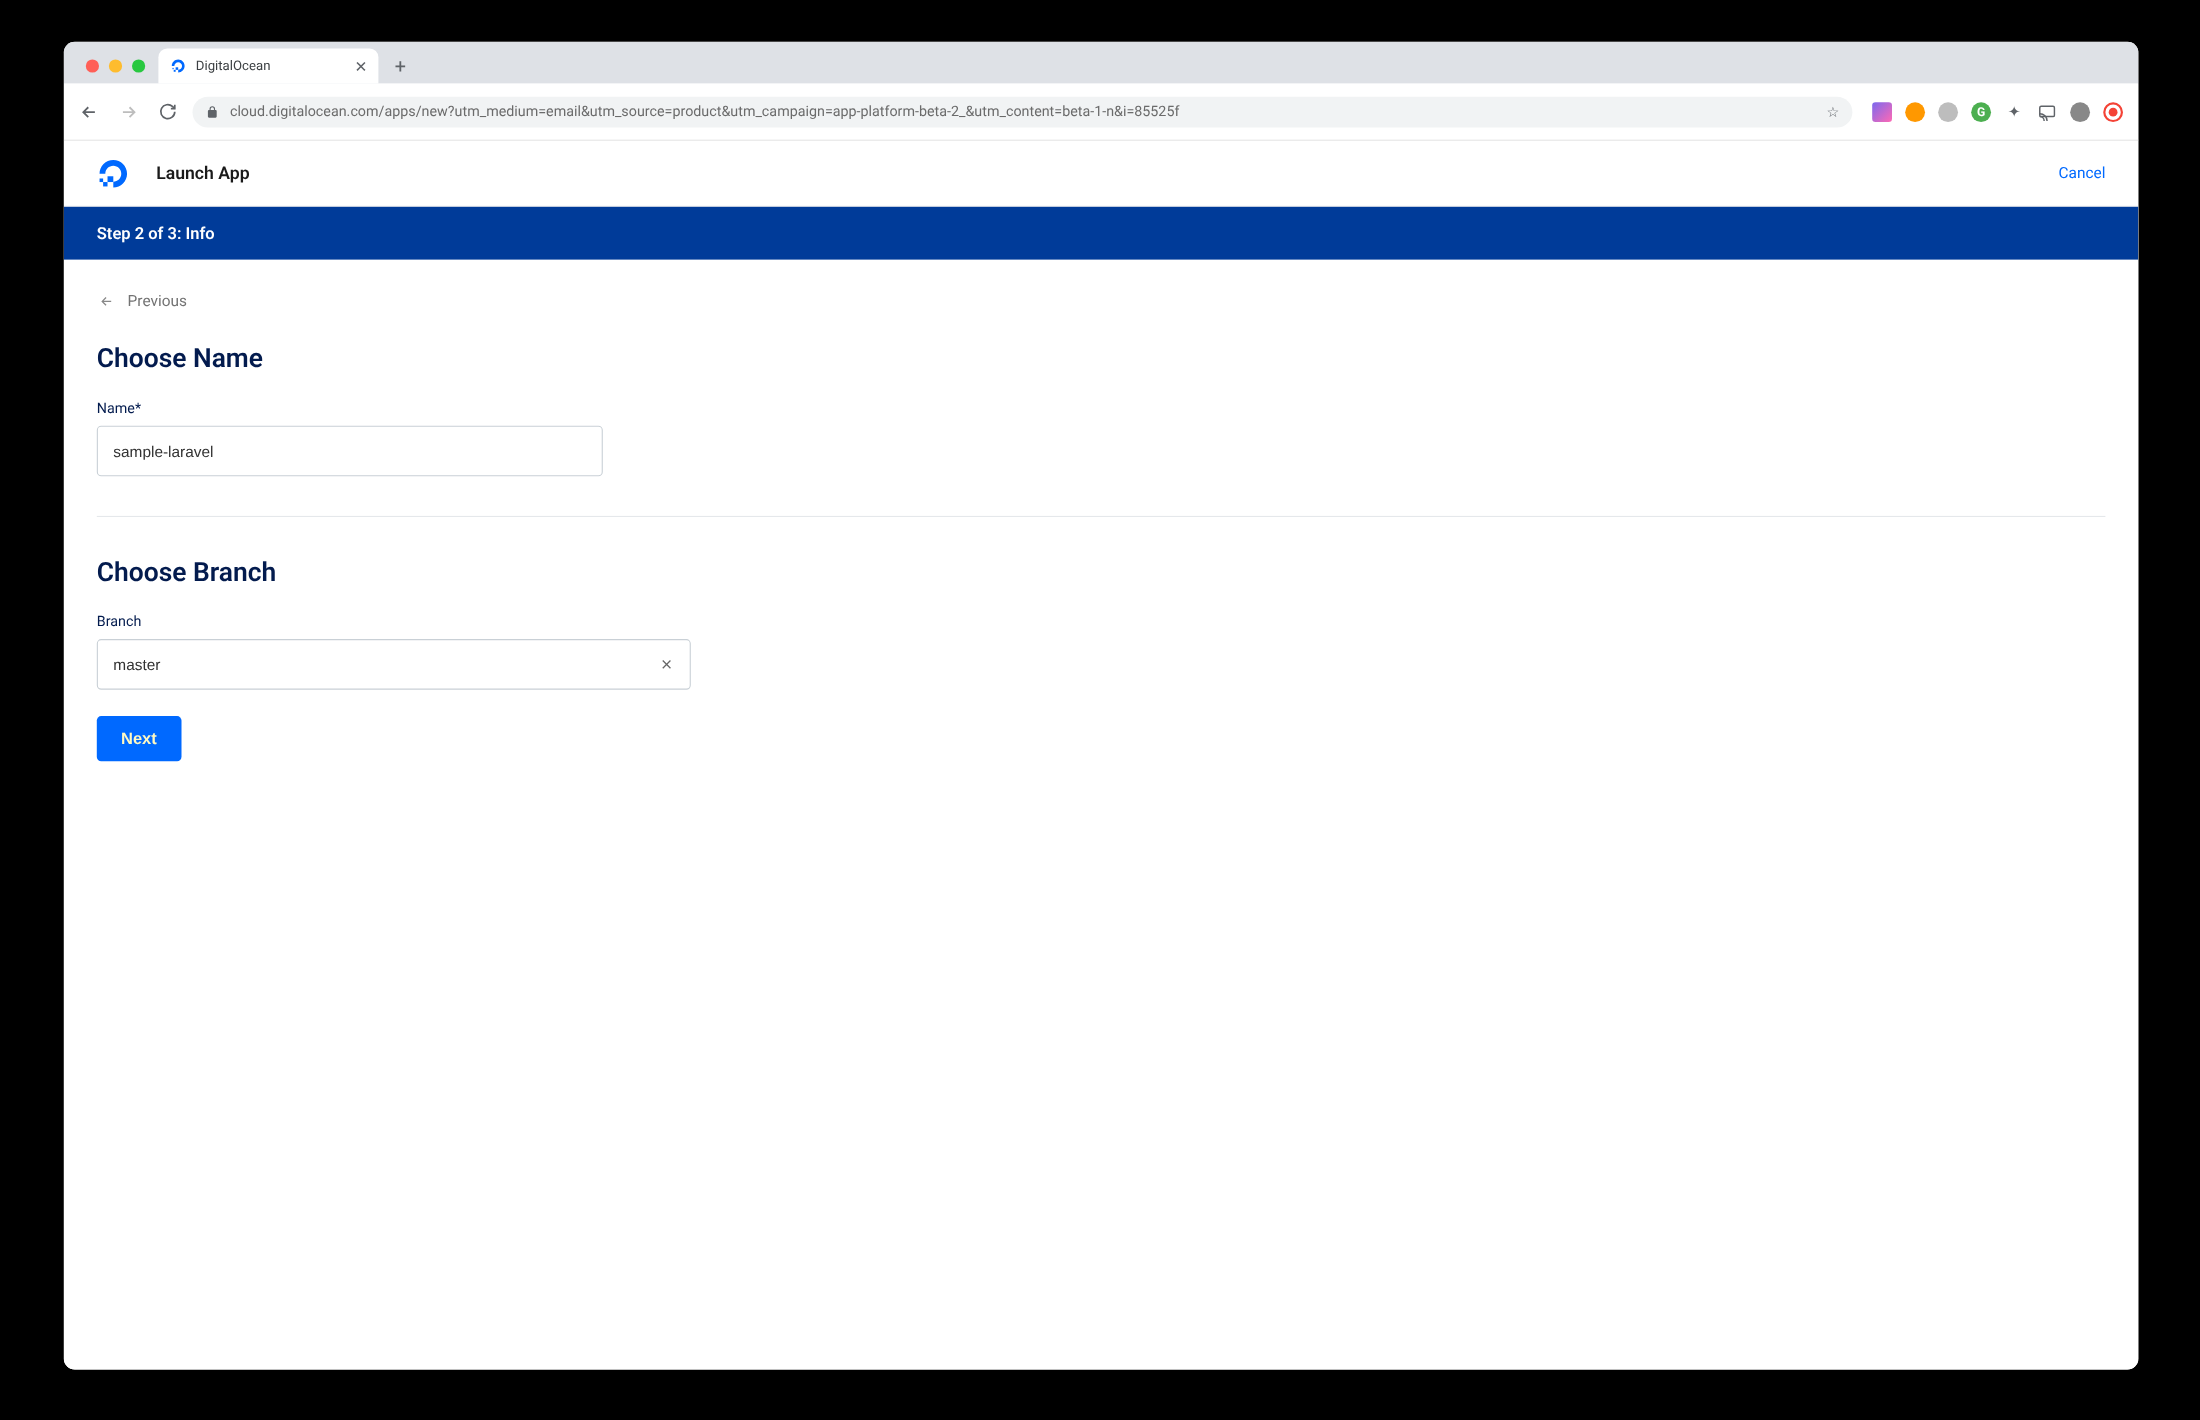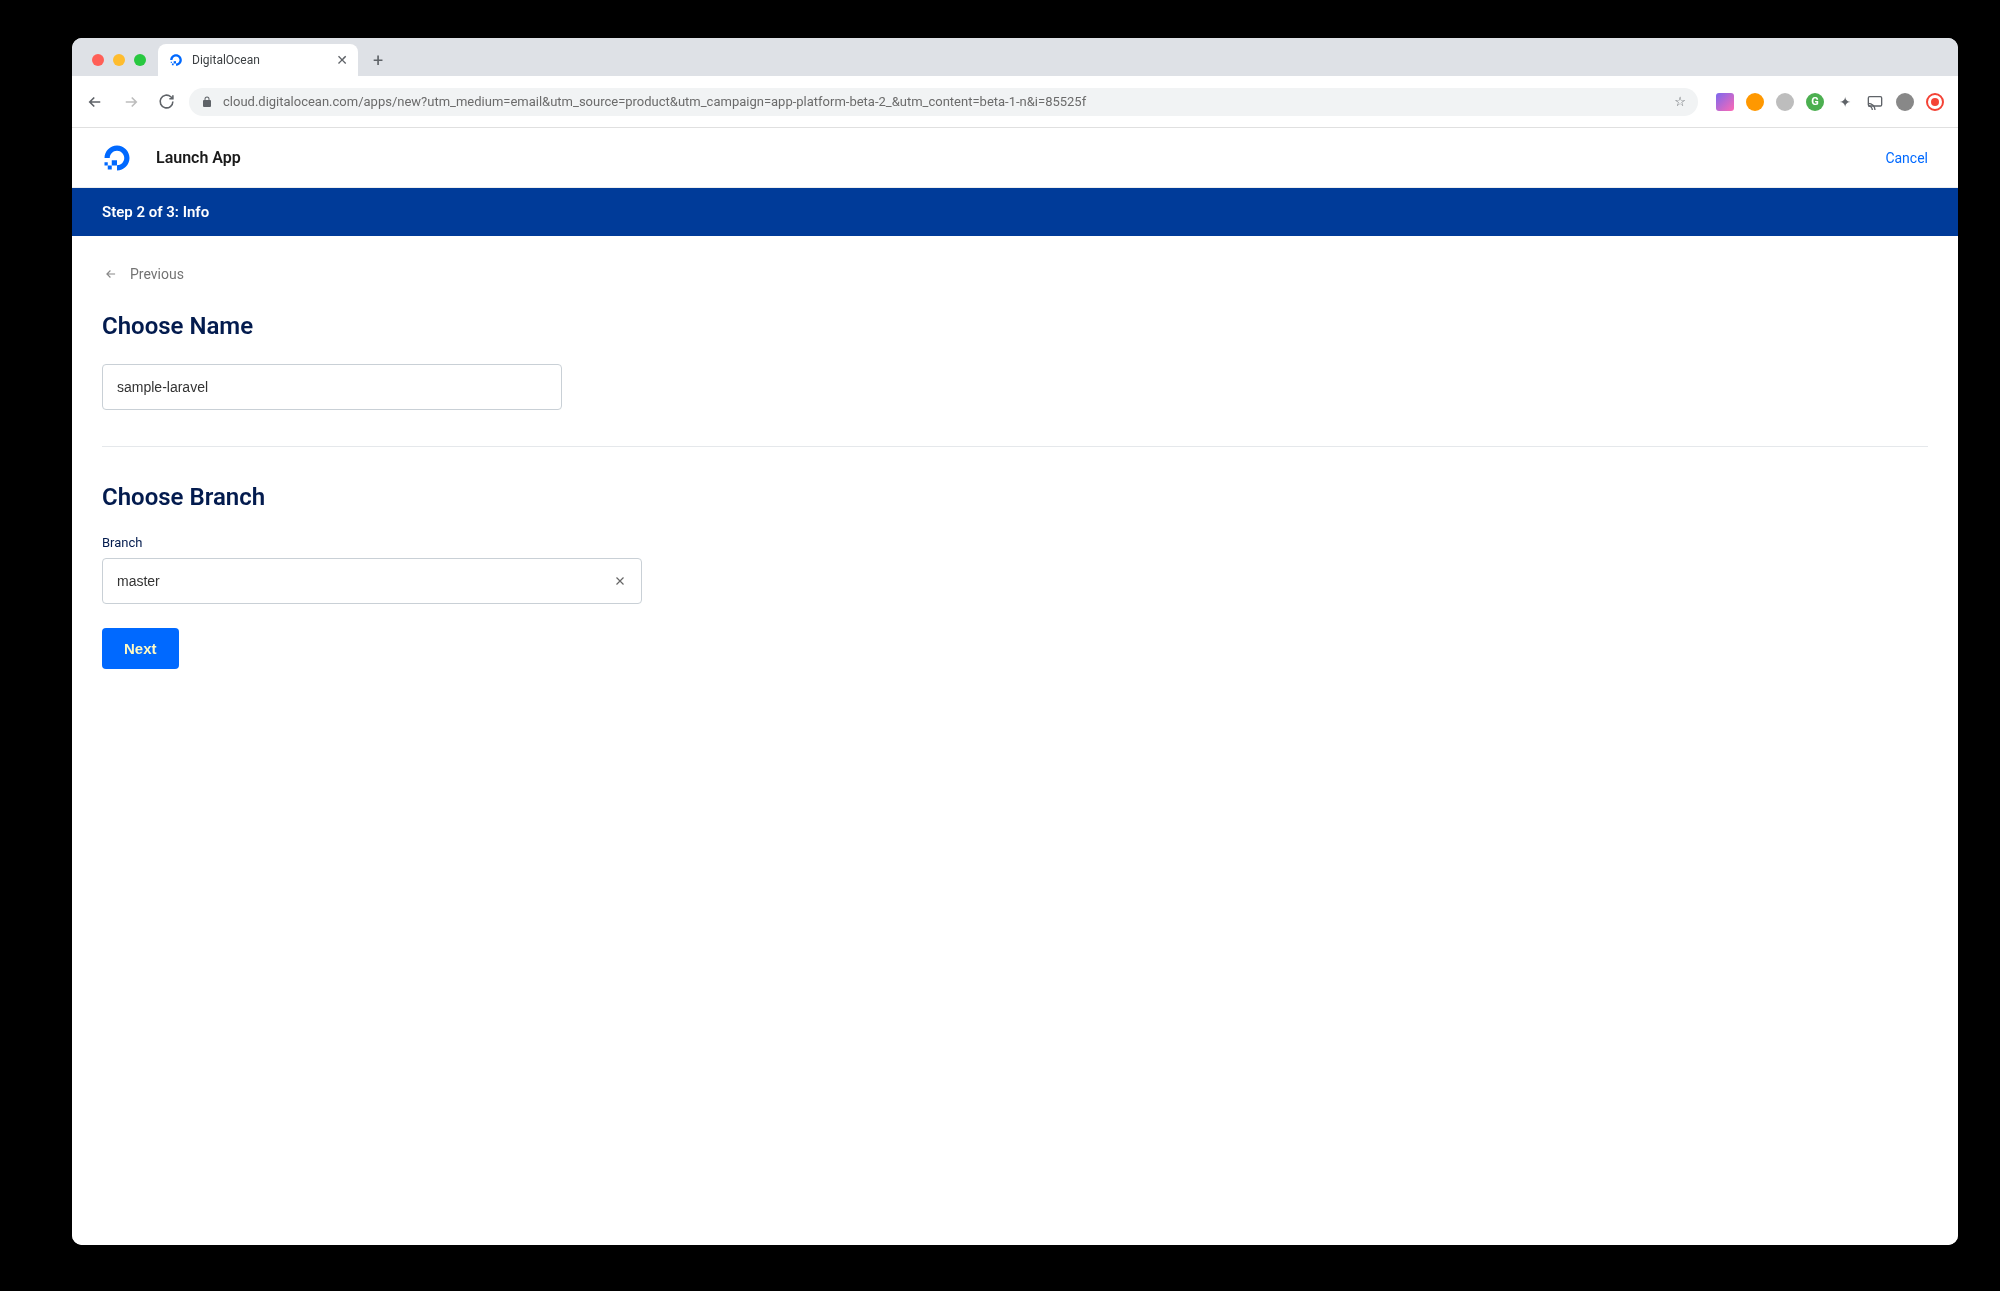--- a/index.html
+++ b/index.html
@@ -6,21 +6,21 @@
     body {
       font-family: -apple-system, BlinkMacSystemFont, "Segoe UI", Roboto, Helvetica, Arial, sans-serif;
       background: #000;
       width: 2000px;
       height: 1291px;
       position: relative;
     }
     .browser-window {
       position: absolute;
       top: 38px;
-      left: 72px;
+      left: 58px;
       width: 1886px;
       height: 1207px;
       background: #fff;
       border-radius: 10px;
       overflow: hidden;
       box-shadow: 0 4px 20px rgba(0,0,0,0.4);
     }
     
     .tab-bar {
       height: 38px;
@@ -293,20 +293,23 @@
 
     <div class="content">
       <div class="previous-link">
         <svg width="18" height="14" viewBox="0 0 24 24" fill="none" stroke-width="2">
             <path d="M19 12H5M11 18l-6-6 6-6"></path>
           </svg>
         <span>Previous</span>
       </div>
 
       <h2 class="section-title">Choose Name</h2>
+      <div class="field-label">
+        <span>Name</span><span class="req">*</span>
+      </div>
       <input type="text" class="text-input" value="sample-laravel" style="">
 
       <hr class="divider">
 
       <h2 class="section-title">Choose Branch</h2>
       <div class="field-label">Branch</div>
       <div class="combo-wrapper">
         <input type="text" value="master" style="">
         <span class="combo-clear">
           <svg width="14" height="14" viewBox="0 0 24 24" fill="none" stroke="currentColor" stroke-width="2">

